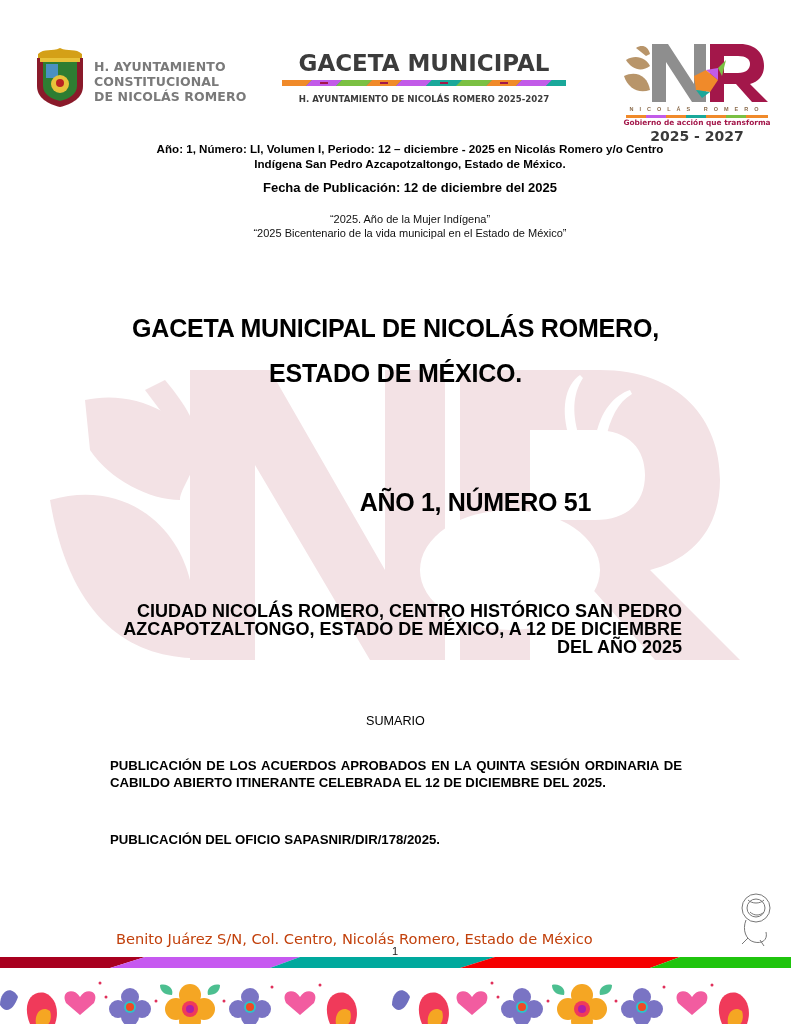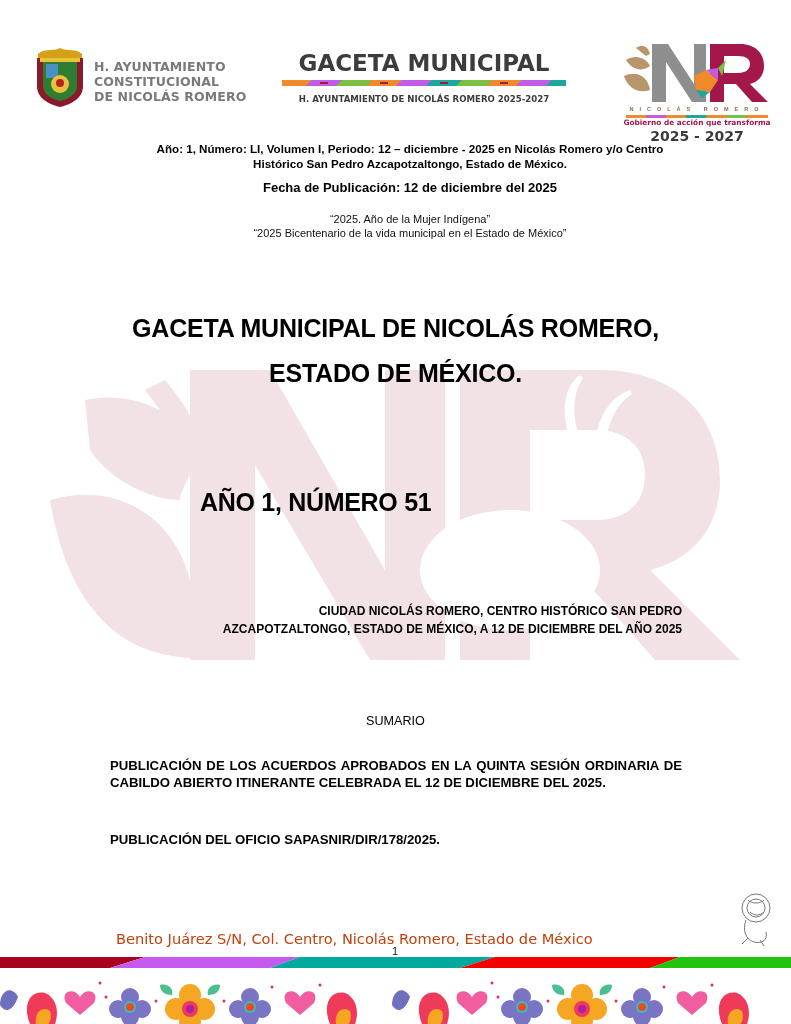--- a/index.html
+++ b/index.html
@@ -34,25 +34,25 @@
   .meta { position: absolute; left: 100px; top: 141px; width: 620px; text-align: center; z-index: 1; }
   .meta-line { font-size: 11.6px; font-weight: bold; line-height: 15px; }
   .meta-date { font-size: 13px; font-weight: bold; line-height: 17px; margin-top: 8px; }
 
   .mottos { position: absolute; left: 100px; top: 212px; width: 620px; text-align: center; z-index: 1;
             font-size: 11px; line-height: 14px; color: #111; }
 
   .main-title { position: absolute; left: 60px; top: 306px; width: 671px; text-align: center; z-index: 1;
                 font-size: 25px; font-weight: bold; line-height: 45px; letter-spacing: -0.2px; }
 
-  .issue { position: absolute; left: 200px; top: 488px; width: 391px; text-align: left; z-index: 1;
+  .issue { position: absolute; left: 200px; top: 488px; width: 391px; text-align: right; z-index: 1;
            font-size: 25px; font-weight: bold; letter-spacing: -0.3px; }
 
   .place { position: absolute; left: 100px; top: 602px; width: 582px; text-align: right; z-index: 1;
-           font-size: 12px; font-weight: bold; line-height: 18px; }
+           font-size: 18px; font-weight: bold; line-height: 18px; }
 
   .sumario-h { position: absolute; left: 100px; top: 714px; width: 591px; text-align: center; z-index: 1;
                font-size: 12.6px; font-weight: normal; }
   .sum-item { position: absolute; left: 110px; width: 572px; z-index: 1;
               font-size: 13.2px; font-weight: bold; line-height: 16.5px; text-align: justify; }
   .sum-item.i1 { top: 758px; text-align-last: left; }
   .sum-item.i2 { top: 832px; }
 
   
   .address { position: absolute; left: 116px; top: 930px; font-family: "DejaVu Sans", sans-serif;
@@ -148,21 +148,21 @@
     <rect x="20" width="20" height="3" fill="#c25be8"></rect>
       <rect x="60" width="20" height="3" fill="#1aa89a"></rect>
       <rect x="100" width="20" height="3" fill="#7bc043"></rect>
   </svg>
   <div class="hr-slogan">Gobierno de acción que transforma</div>
   <div class="hr-years">2025 - 2027</div>
 </div>
 
 <div class="meta">
   <div class="meta-line">Año: 1, Número: LI, Volumen I, Periodo: 12 – diciembre - 2025 en Nicolás Romero y/o Centro</div>
-  <div class="meta-line">Histórico San Pedro Azcapotzaltongo, Estado de México.</div>
+  <div class="meta-line">Indígena San Pedro Azcapotzaltongo, Estado de México.</div>
   <div class="meta-date">Fecha de Publicación: 12 de diciembre del 2025</div>
 </div>
 
 <div class="mottos">
   <div>“2025. Año de la Mujer Indígena”</div>
   <div>“2025 Bicentenario de la vida municipal en el Estado de México”</div>
 </div>
 
 <div class="main-title">
   <div>GACETA MUNICIPAL DE NICOLÁS ROMERO,</div>

